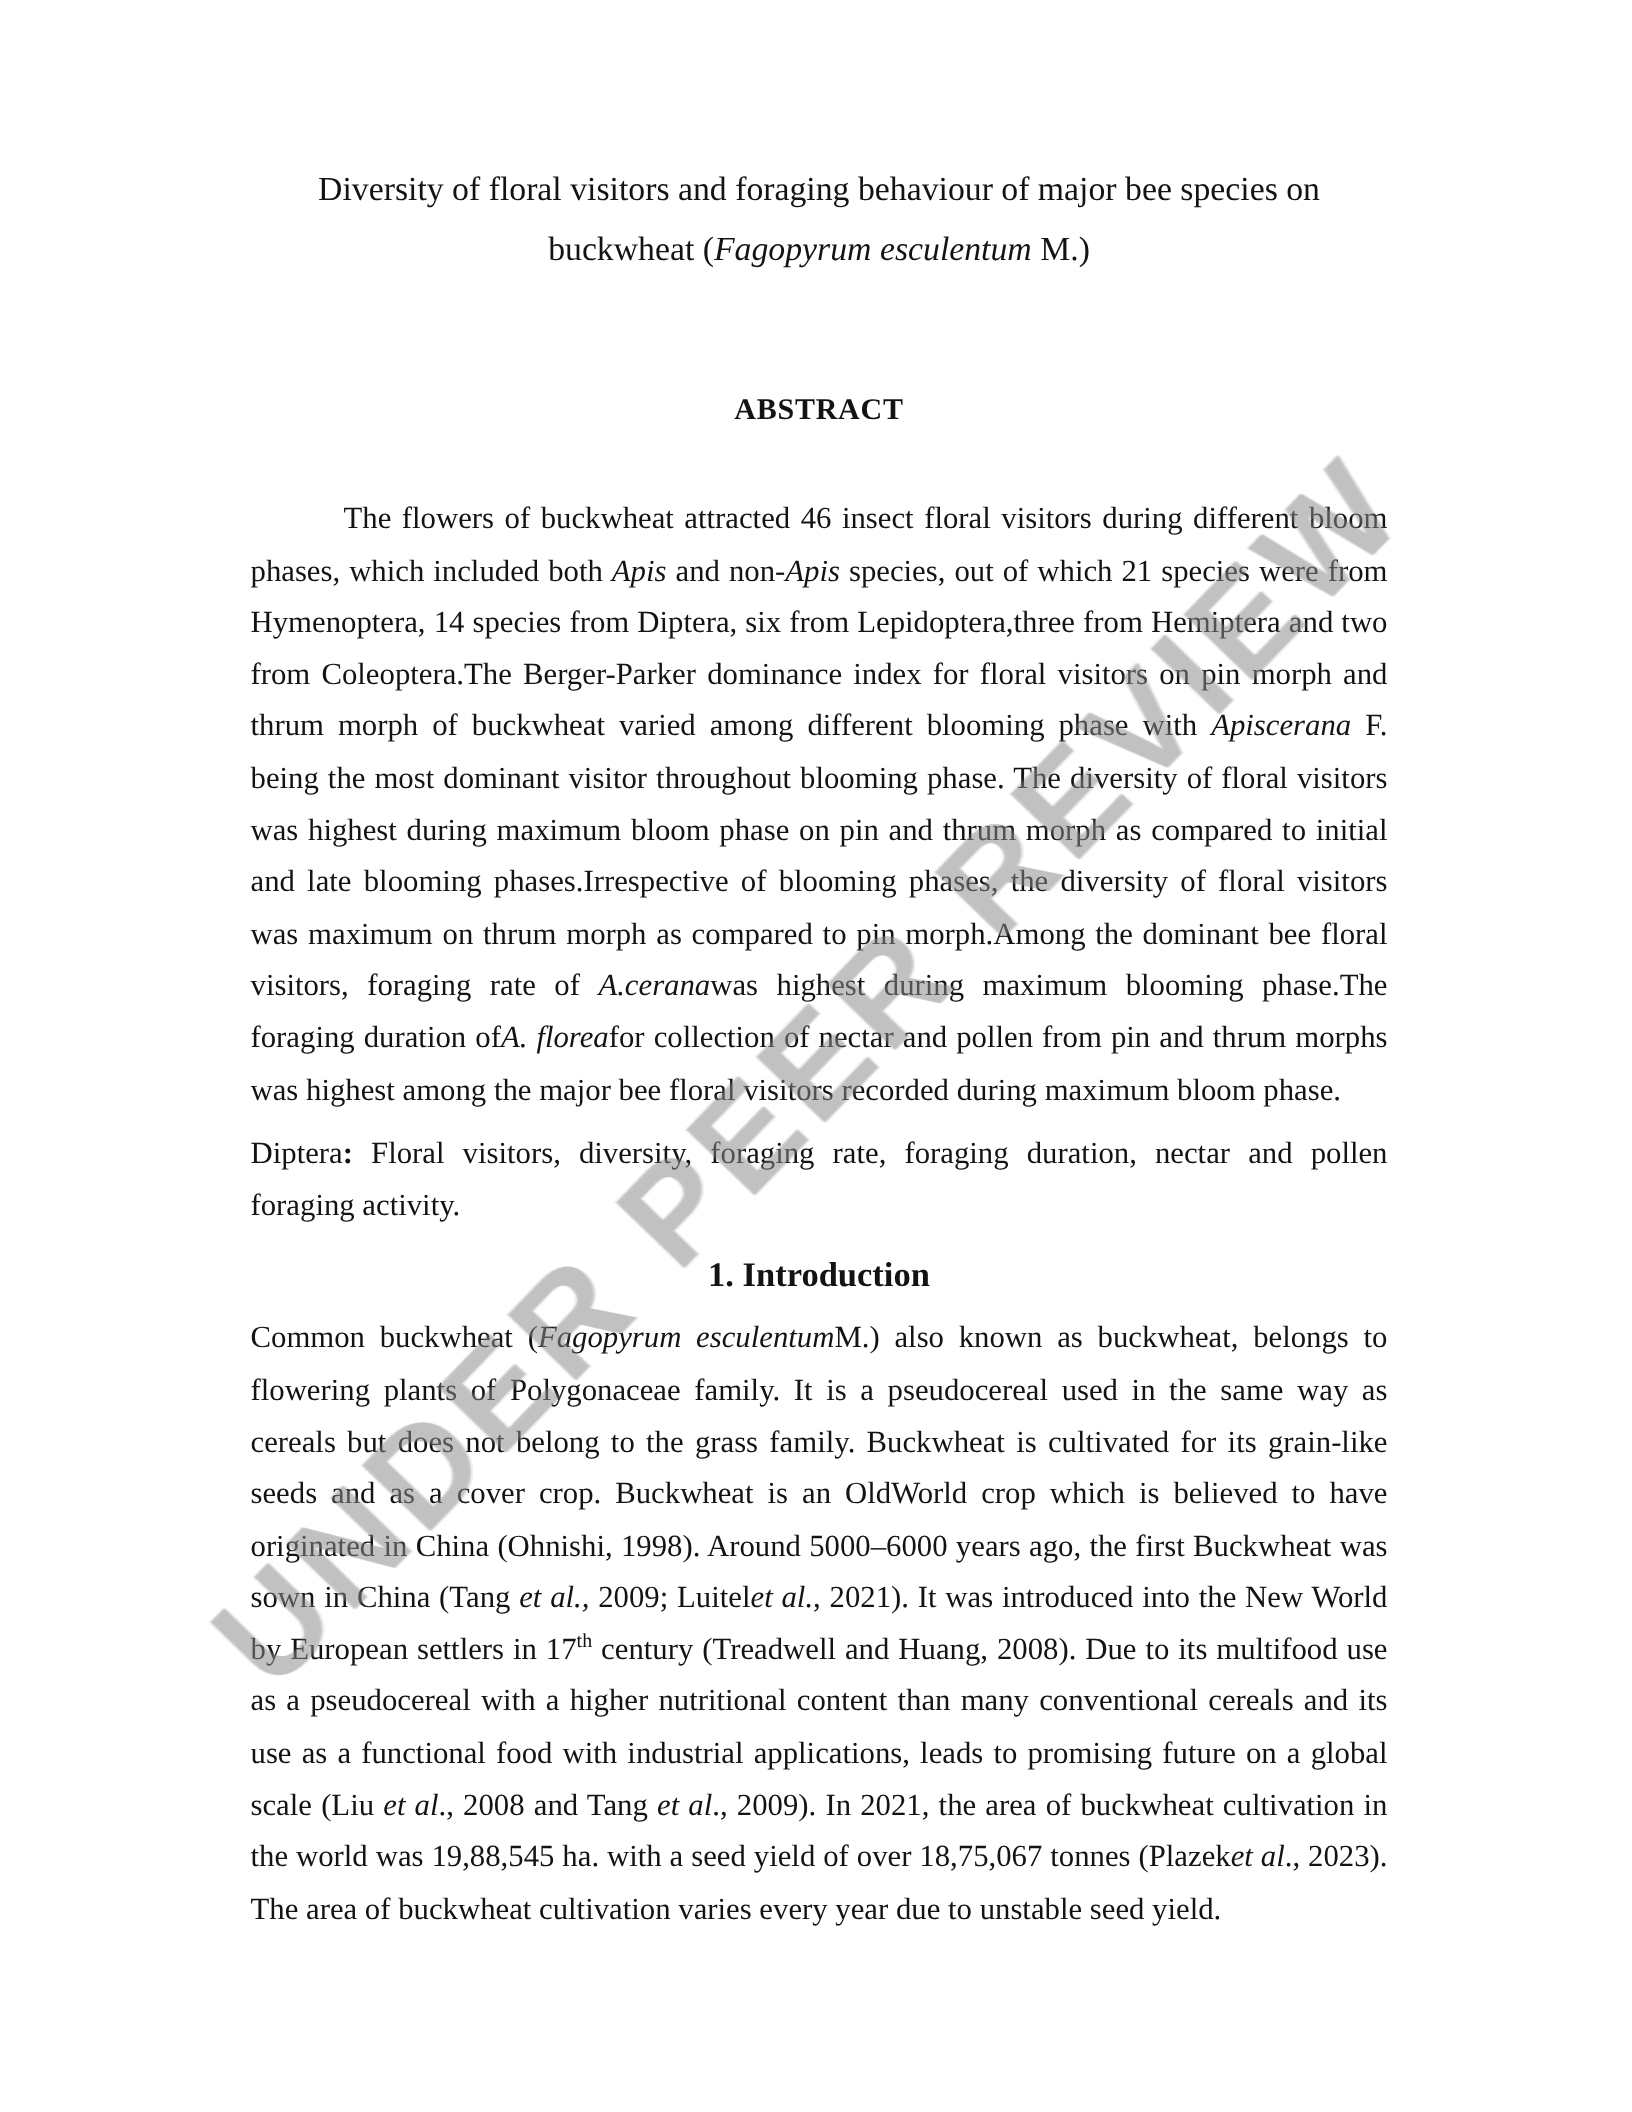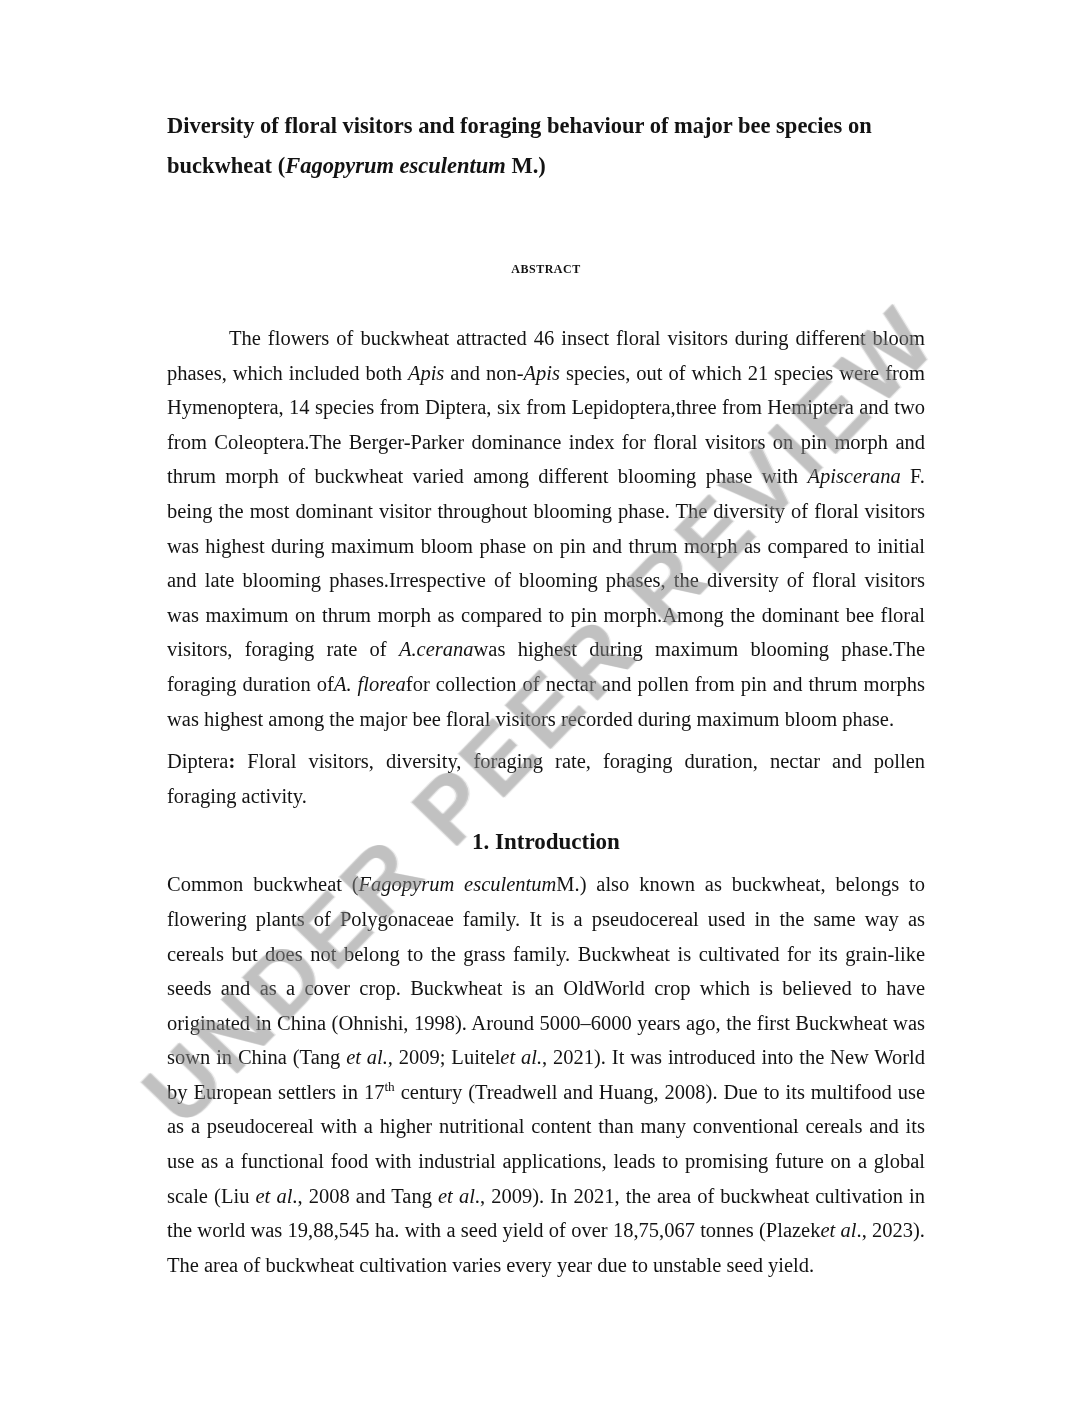--- a/index.html
+++ b/index.html
@@ -16,28 +16,28 @@
   .content {
     position: absolute;
     left: 167px;
     top: 0;
     width: 758px;
     z-index: 1;
   }
   .title {
     margin-top: 106px;
     font-size: 22.5px;
-    font-weight: bold;
-    text-align: left;
+    font-weight: normal;
+    text-align: center;
     line-height: 40px;
   }
   .tline { display: block; }
   .abstract-heading {
     margin-top: 76px;
-    font-size: 12px;
+    font-size: 20px;
     font-weight: bold;
     text-align: center;
     letter-spacing: 0.5px;
   }
   .para {
     font-size: 20.5px;
     line-height: 34.6px;
     text-align: justify;
   }
   .abstract-body { margin-top: 44px; text-indent: 62px; }

